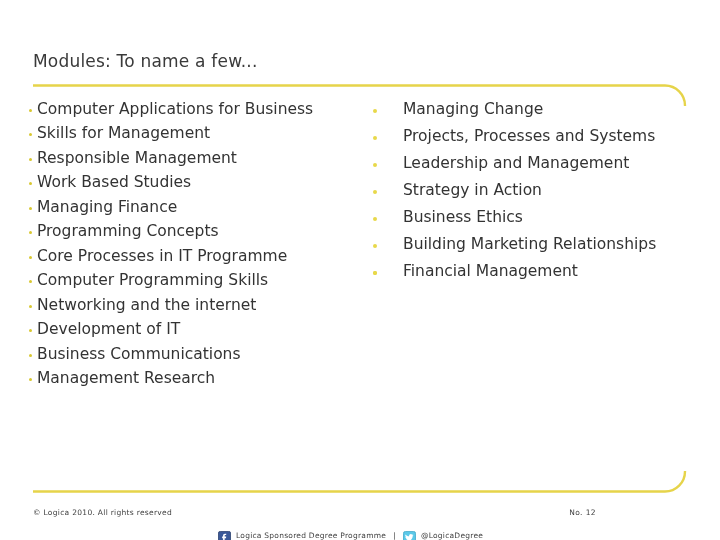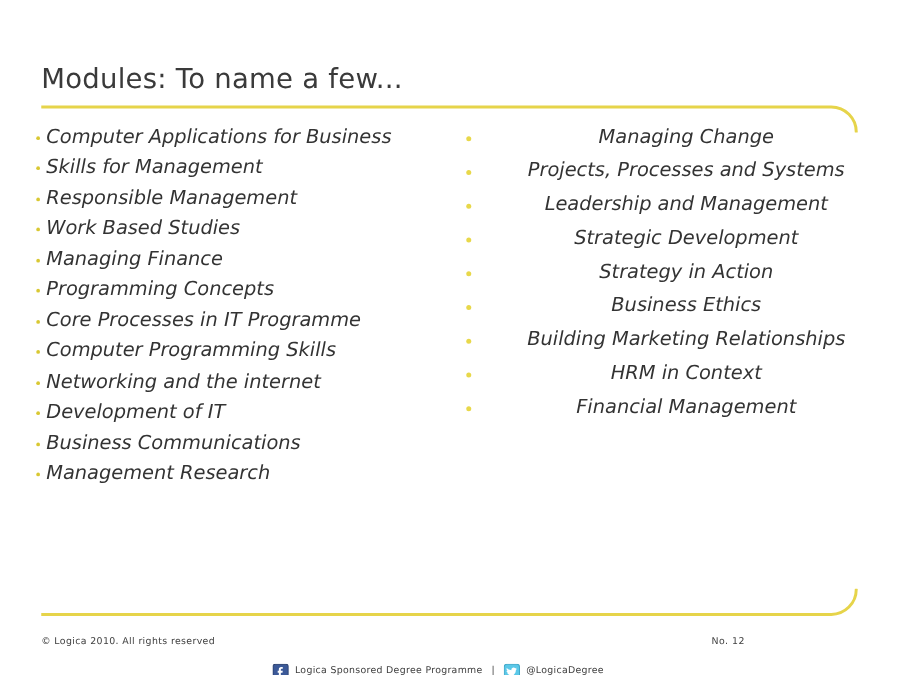--- a/index.html
+++ b/index.html
@@ -17,21 +17,21 @@
     background: #ffffff;
     overflow: hidden;
   }
 
   
   #title {
     position: absolute;
     left: 33px;
     top: 52px;
     width: 600px;
-    font-size: 22px;
+    font-size: 17px;
     font-weight: normal;
     color: #3a3a3a;
     letter-spacing: 0.2px;
     line-height: 1.1;
     white-space: nowrap;
   }
 
   
   .rule {
     position: absolute;
@@ -56,21 +56,20 @@
     position: absolute;
     top: 0;
   }
   #col-left  { left: 28px;  width: 330px; }
   #col-right { left: 365px; width: 330px; }
 
   ul.bullets {
     list-style: none;
     margin: 0;
     padding: 0;
-    font-style: italic;
   }
   ul.bullets li {
     position: relative;
     color: #333333;
     font-size: 15.5px;
     line-height: 1.16;
     margin: 0 0 6.5px 0;
   }
 
   
@@ -79,21 +78,21 @@
     position: absolute;
     left: 1px;
     top: 8px;
     width: 3px;
     height: 3px;
     border-radius: 50%;
     background: #d9c832;
   }
 
   
-  #col-right ul.bullets li { padding-left: 38px; margin-bottom: 9px; text-align: center; }
+  #col-right ul.bullets li { padding-left: 38px; margin-bottom: 9px; }
   #col-right ul.bullets li .dot {
     position: absolute;
     left: 8px;
     top: 8px;
     width: 4px;
     height: 4px;
     border-radius: 50%;
     background: #e8d84a;
   }
 
@@ -170,25 +169,24 @@
         <li><span class="dot"></span><span>Business Communications</span></li>
         <li><span class="dot"></span><span>Management Research</span></li>
       </ul>
     </div>
 
     <div class="col" id="col-right">
       <ul class="bullets">
         <li><span class="dot"></span><span>Managing Change</span></li>
         <li><span class="dot"></span><span>Projects, Processes and Systems</span></li>
         <li><span class="dot"></span><span>Leadership and Management</span></li>
-        <li><span class="dot"></span><span>Strategic Development</span></li>
         <li><span class="dot"></span><span>Strategy in Action</span></li>
         <li><span class="dot"></span><span>Business Ethics</span></li>
         <li><span class="dot"></span><span>Building Marketing Relationships</span></li>
-        <li><span class="dot"></span><span>HRM in Context</span></li>
+        <li><span class="dot"></span></li>
         <li><span class="dot"></span><span>Financial Management</span></li>
       </ul>
     </div>
 
   </div>
 
   <div class="rule" id="rule-bot">
     <svg viewBox="0 0 654 22" xmlns="http://www.w3.org/2000/svg" aria-hidden="true">
       <path d="M0 20.5 H 632 A 20 20 0 0 0 652 0.5" fill="none" stroke="#e6d44a" stroke-width="2.4" stroke-linecap="round"></path>
     </svg>

